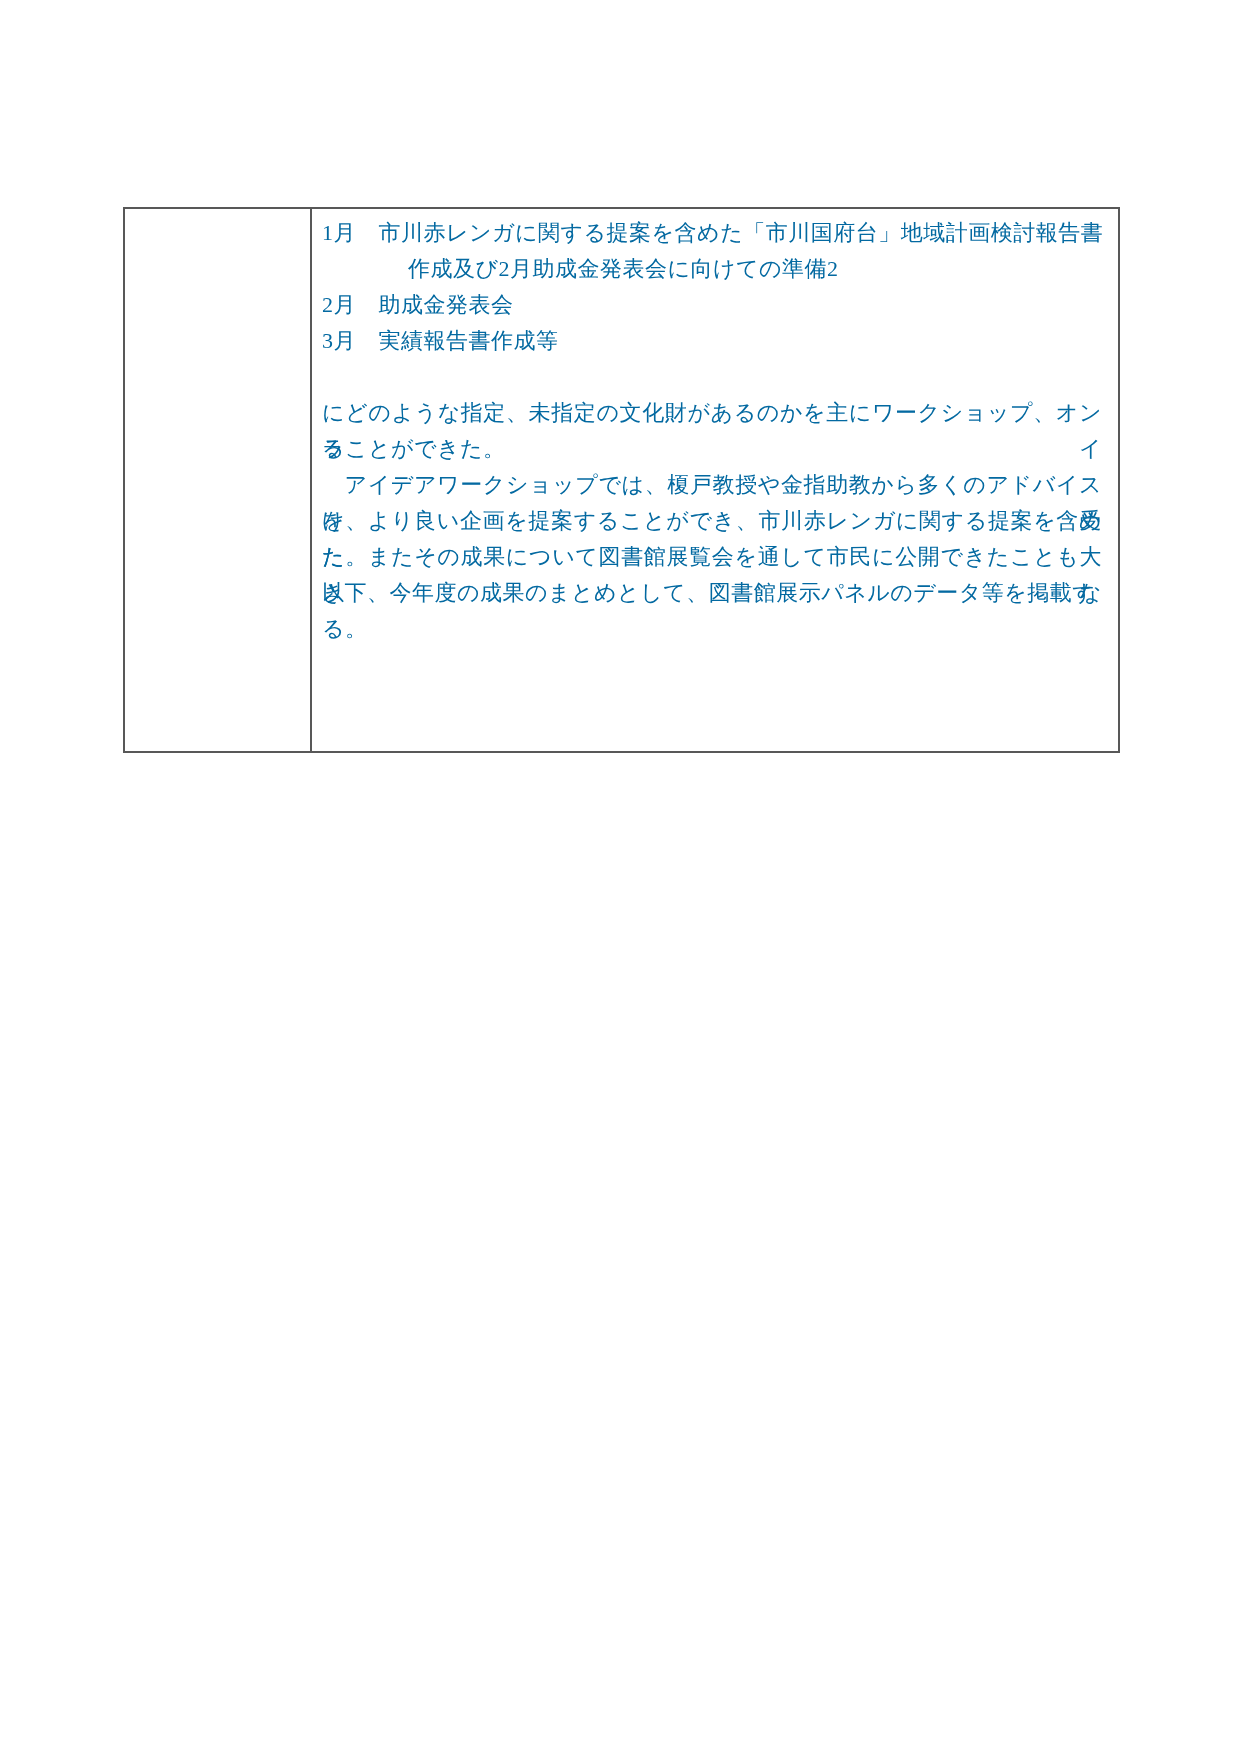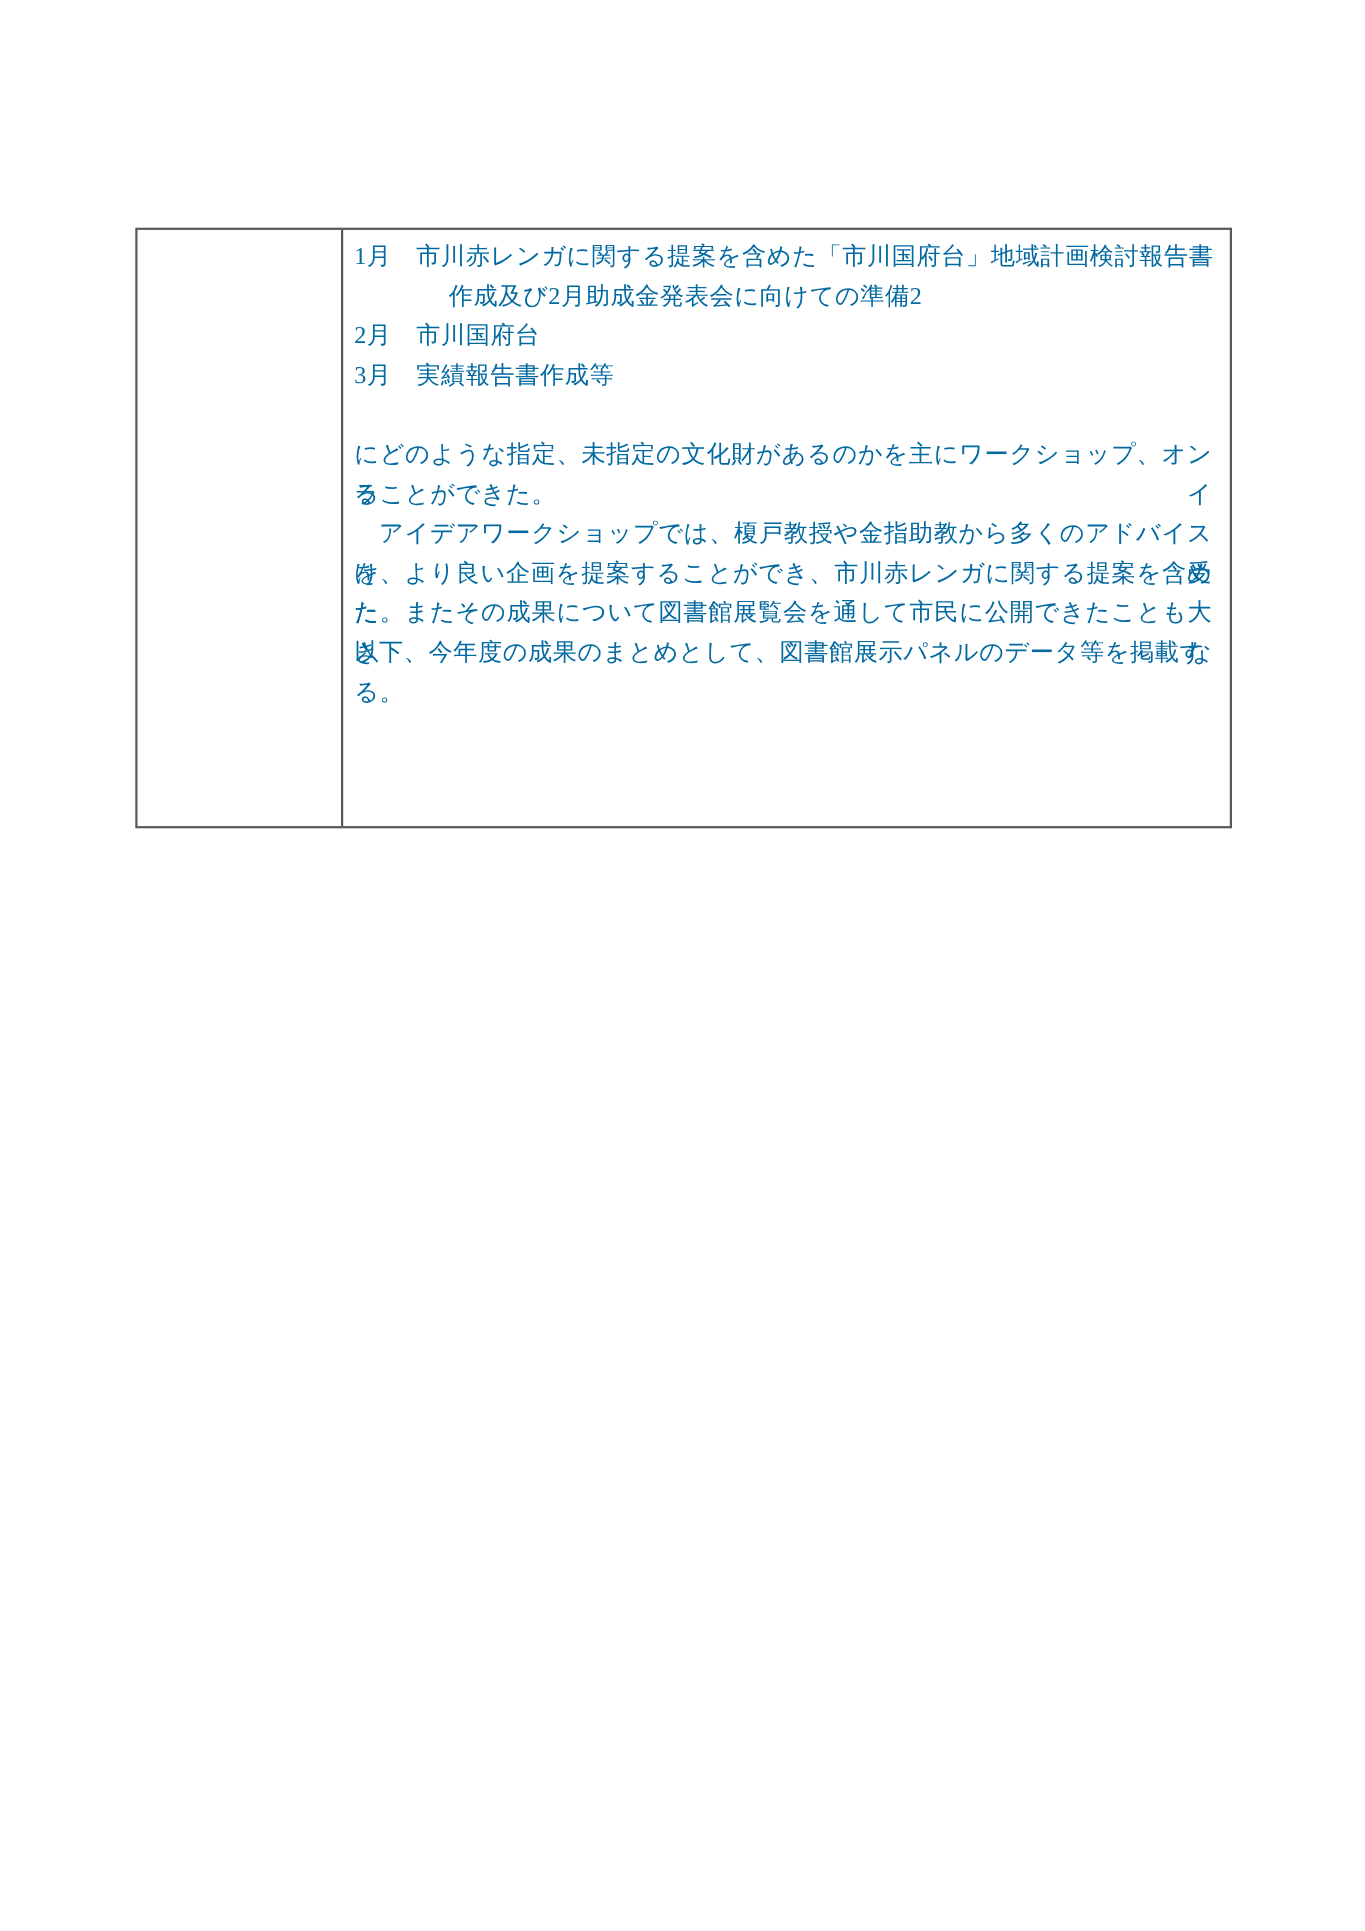--- a/index.html
+++ b/index.html
@@ -60,21 +60,21 @@
 </style>
 </head>
 <body>
 
 <div class="page">
   <div class="doc-table">
     <div class="cell-left"></div>
     <div class="cell-right">
       <div class="line">1月　市川赤レンガに関する提案を含めた「市川国府台」地域計画検討報告書</div>
       <div class="line hang">作成及び2月助成金発表会に向けての準備2</div>
-      <div class="line">2月　市川国府台</div>
+      <div class="line">2月　助成金発表会</div>
       <div class="line">3月　実績報告書作成等</div>
       <div class="line"></div>
       <div class="line justify">にどのような指定、未指定の文化財があるのかを主にワークショップ、オンライ</div>
       <div class="line wrap">ることができた。</div>
       <div class="line justify">　アイデアワークショップでは、榎戸教授や金指助教から多くのアドバイスを受</div>
       <div class="line justify">け、より良い企画を提案することができ、市川赤レンガに関する提案を含めた</div>
       <div class="line justify">た。またその成果について図書館展覧会を通して市民に公開できたことも大きな</div>
       <div class="line wrap">以下、今年度の成果のまとめとして、図書館展示パネルのデータ等を掲載する。</div>
     </div>
   </div>

